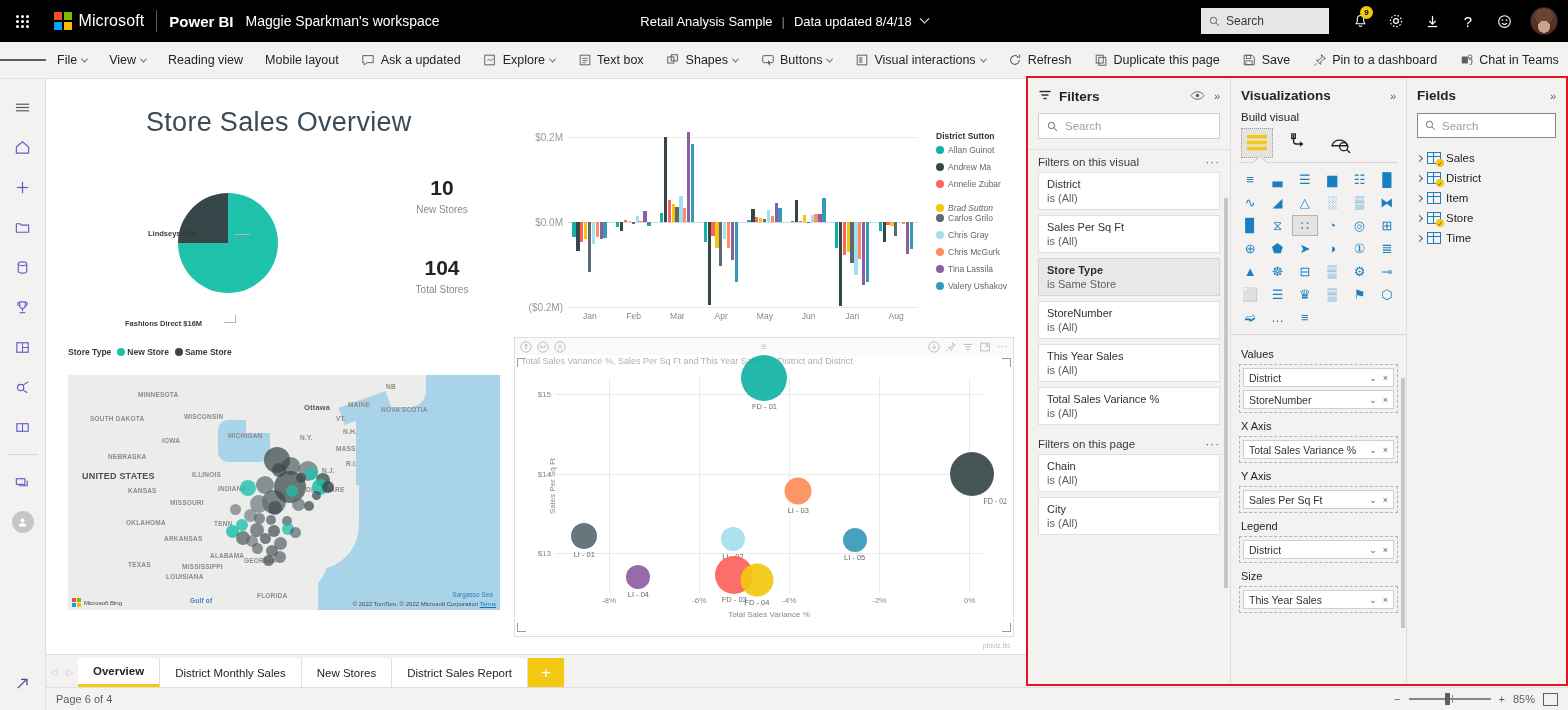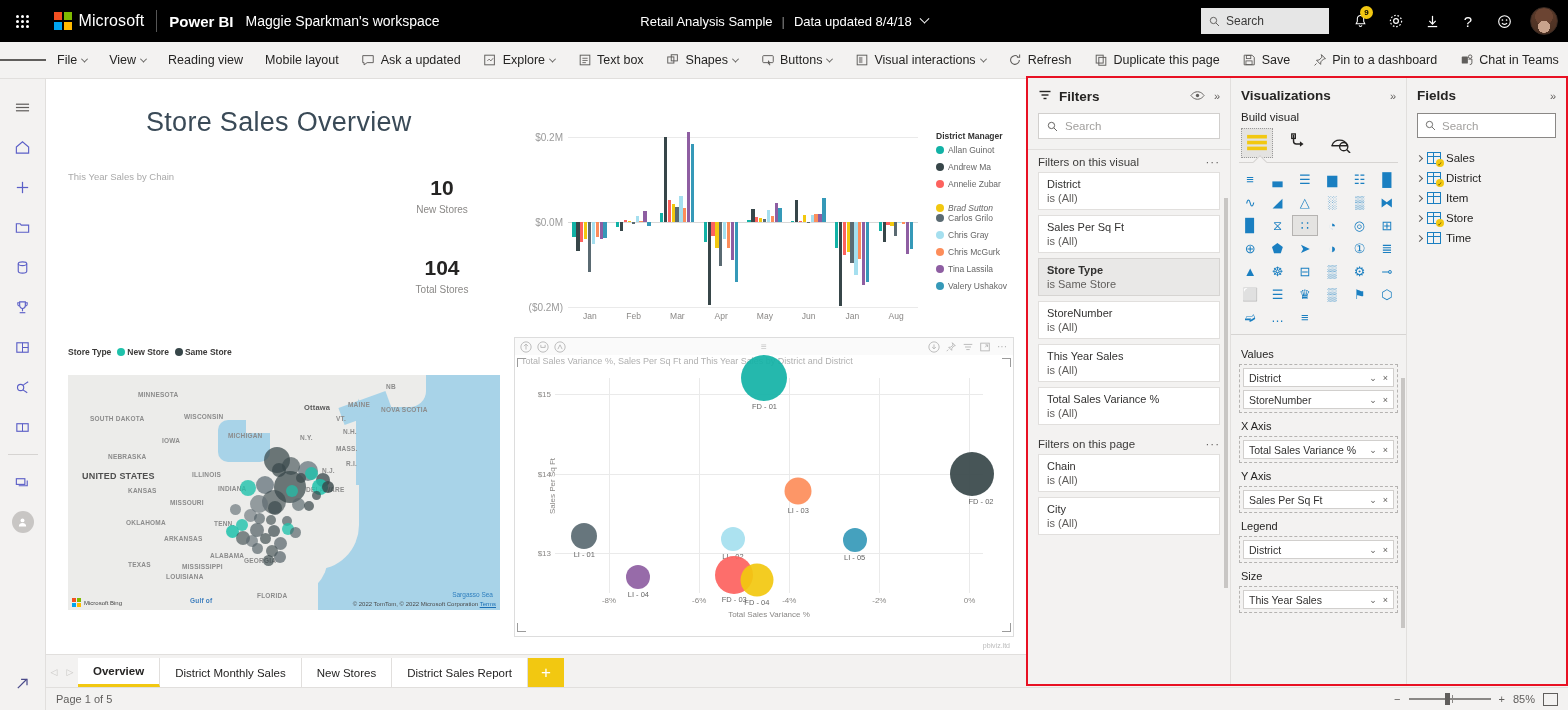--- a/index.html
+++ b/index.html
@@ -560,21 +560,28 @@
         <polyline points="6.5,3.5 12.8,3.5 12.8,9.8" fill="none" stroke="#4a4a8a" stroke-width="1.3"></polyline>
       </svg>
   </div>
 </div>
 
 <div class="canvas">
 
   <div class="report-title">Store Sales Overview</div>
 
   <div class="pie-card">
-    <div class="vis-title">This Year Sales by Chain</div>
+    <div class="pie-wrap">
+      <div class="pie"></div>
+      <div class="pie-lbl lbl-lind">Lindseys $6M</div>
+      <div class="leader" style="left:56px;top:41px;width:16px;height:1px;"></div>
+      <div class="pie-lbl lbl-fash">Fashions Direct $16M</div>
+      <div class="leader" style="left:46px;top:129px;width:12px;height:1px;"></div>
+      <div class="leader" style="left:57px;top:122px;width:1px;height:8px;"></div>
+    </div>
   </div>
 
   <div class="kpi" style="left:348px; top:98px;">
     <div class="kpi-num">10</div>
     <div class="kpi-lbl">New Stores</div>
   </div>
   <div class="kpi" style="left:348px; top:178px;">
     <div class="kpi-num">104</div>
     <div class="kpi-lbl">Total Stores</div>
   </div>
@@ -781,21 +788,21 @@
           <div class="xtick" style="left: 21.875px;">Jan</div>
           <div class="xtick" style="left: 65.625px;">Feb</div>
           <div class="xtick" style="left: 109.375px;">Mar</div>
           <div class="xtick" style="left: 153.125px;">Apr</div>
           <div class="xtick" style="left: 196.875px;">May</div>
           <div class="xtick" style="left: 240.625px;">Jun</div>
           <div class="xtick" style="left: 284.375px;">Jan</div>
           <div class="xtick" style="left: 328.125px;">Aug</div>
         </div>
     </div>
-    <div class="bl-title">District Manager</div>
+    <div class="bl-title">District Sutton</div>
     <div id="barlegend">
         <div class="bl-item" style="top: 36px;">
           <i style="width:8px;height:8px;border-radius:50%;display:inline-block;background:#12b2a6"></i>
           <span>Allan Guinot</span>
         </div>
         <div class="bl-item" style="top: 53px;">
           <i style="width:8px;height:8px;border-radius:50%;display:inline-block;background:#374649"></i>
           <span>Andrew Ma</span>
         </div>
         <div class="bl-item" style="top: 70px;">
@@ -889,21 +896,21 @@
           <div class="vgrid" style="left: 324.379px;"></div>
           <div class="vgrid" style="left: 414.484px;"></div>
           <div class="hgrid" style="top: 15.9259px;"></div>
           <div class="hgrid" style="top: 95.5556px;"></div>
           <div class="hgrid" style="top: 175.185px;"></div>
         </div>
       <div id="sdots">
           <div class="sdot" style="left: 209.495px; top: 0px; width: 46px; height: 46px; background: rgb(18, 178, 166); opacity: 0.92;"></div>
           <div class="slabel" style="left: 209.495px; top: 24px;">FD - 01</div>
           <div class="sdot" style="left: 416.737px; top: 95.5556px; width: 44px; height: 44px; background: rgb(55, 70, 73); opacity: 0.92;"></div>
-          <div class="slabel" style="left: 426px; top: 118.556px;">FD - 02</div>
+          <div class="slabel" style="left: 440px; top: 118.556px; font-family: Liberation Serif, serif;">FD - 02</div>
           <div class="sdot" style="left: 243.284px; top: 113.074px; width: 27px; height: 27px; background: rgb(253, 141, 90); opacity: 0.92;"></div>
           <div class="slabel" style="left: 243.284px; top: 127.574px;">LI - 03</div>
           <div class="sdot" style="left: 29.2842px; top: 157.667px; width: 26px; height: 26px; background: rgb(90, 106, 114); opacity: 0.92;"></div>
           <div class="slabel" style="left: 29.2842px; top: 171.667px;">LI - 01</div>
           <div class="sdot" style="left: 177.958px; top: 160.852px; width: 24px; height: 24px; background: rgb(165, 223, 239); opacity: 0.92;"></div>
           <div class="slabel" style="left: 177.958px; top: 173.852px;">LI - 02</div>
           <div class="sdot" style="left: 299.6px; top: 162.444px; width: 24px; height: 24px; background: rgb(53, 153, 184); opacity: 0.92;"></div>
           <div class="slabel" style="left: 299.6px; top: 175.444px;">LI - 05</div>
           <div class="sdot" style="left: 83.3474px; top: 199.074px; width: 24px; height: 24px; background: rgb(142, 94, 162); opacity: 0.92;"></div>
           <div class="slabel" style="left: 83.3474px; top: 212.074px;">LI - 04</div>
@@ -939,21 +946,21 @@
   <div class="nav-arrow">◁</div>
   <div class="nav-arrow">▷</div>
   <div class="ptab active">Overview</div>
   <div class="ptab">District Monthly Sales</div>
   <div class="ptab">New Stores</div>
   <div class="ptab">District Sales Report</div>
   <div class="ptab-add">+</div>
 </div>
 
 <div class="statusbar">
-  <span>Page 1 of 5</span>
+  <span>Page 6 of 4</span>
   <span class="zoomctl">
     <span>−</span>
     <span class="zoom-slider">
       <span class="zoom-knob"></span>
       <span class="zoom-tick"></span>
     </span>
     <span>+</span>
     <span>85%</span>
     <span class="fit-ic"></span>
   </span>

